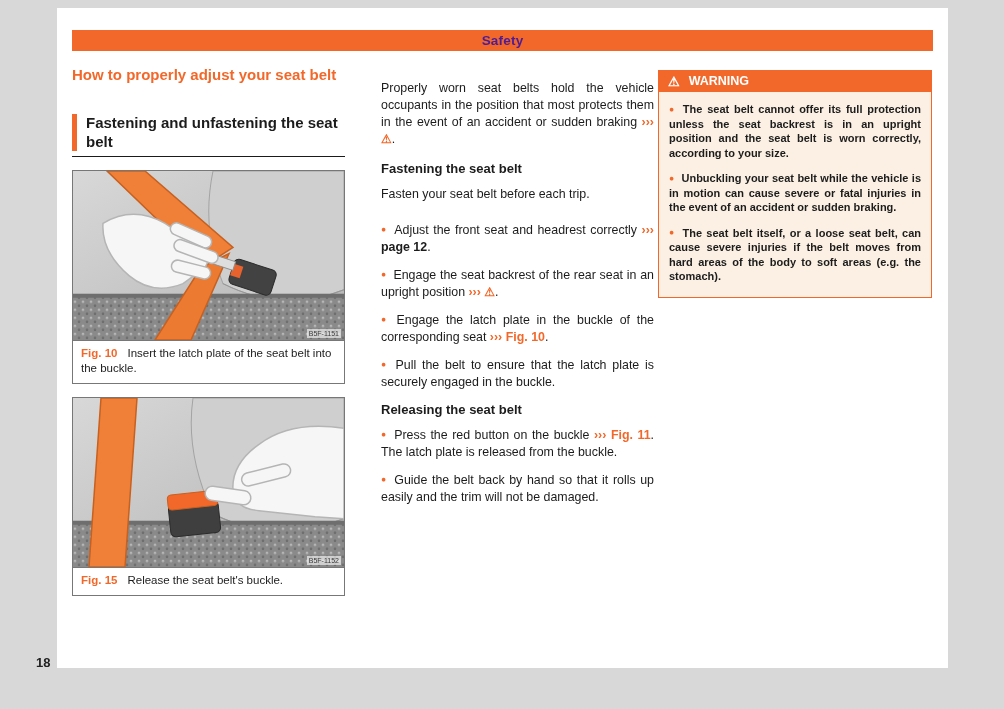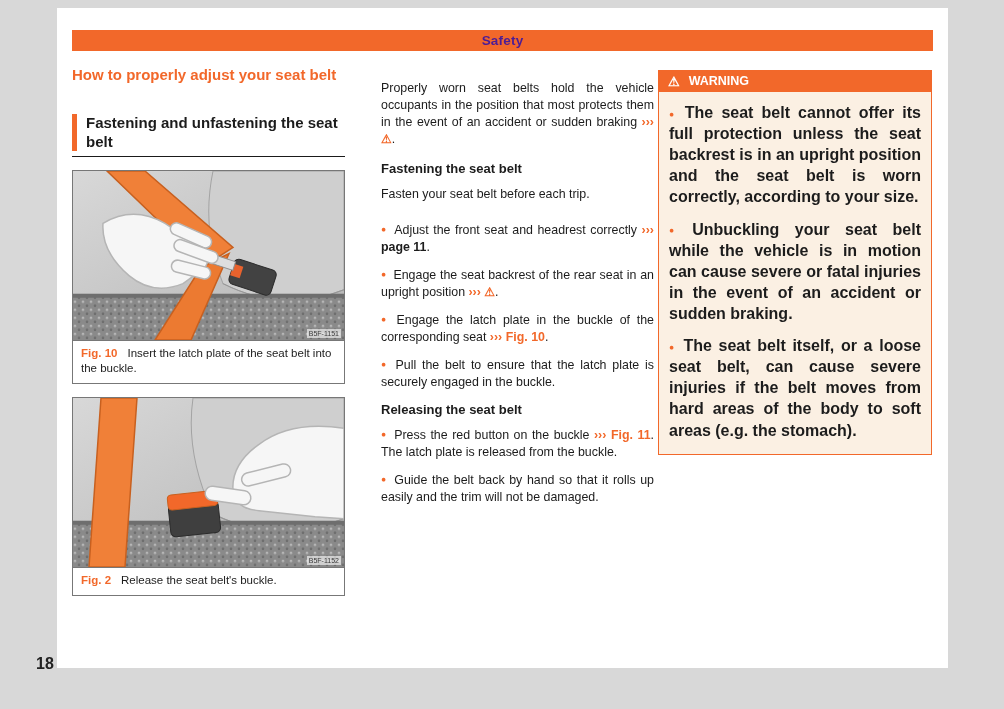--- a/index.html
+++ b/index.html
@@ -91,31 +91,31 @@
     display:flex;align-items:center;gap:9px;padding:0 10px;
     font-weight:bold;font-size:12.5px;
   }
   .warnicon{font-size:13px;line-height:1;}
   .warnbody{
     border:1px solid var(--accent);border-top:none;
     background:var(--warn-bg);
     padding:10px 10px 2px 10px;
   }
   .warn-item{
-    font-weight:bold;font-size:16px;line-height:1.32;
+    font-weight:bold;font-size:11px;line-height:1.32;
     margin:0 0 11px 0;text-align:justify;
   }
   .warn-item::before{
     content:"\25CF";color:var(--accent);font-size:8.5px;
     margin-right:7px;position:relative;top:-1.5px;
   }
 
   .pagenum{
     position:absolute;left:36px;top:655px;
-    font-size:16px;font-weight:bold;color:#222;
+    font-size:13px;font-weight:bold;color:#222;
   }
 </style>
 </head>
 <body>
 
 <div class="page">
 
   <div class="band">
     <span>Safety</span>
   </div>
@@ -192,31 +192,31 @@
           </g>
           <g fill="#f6f6f6" stroke="#b5b5b5" stroke-width="1.5">
             <path d="M271 30 Q218 22 186 46 Q158 66 160 92 Q162 110 186 112 L242 118 L271 120 Z"></path>
             <rect x="132" y="90" width="46" height="14" rx="7" transform="rotate(8 155 97)"></rect>
             <rect x="168" y="70" width="50" height="13" rx="6.5" transform="rotate(-14 193 76)"></rect>
           </g>
         </svg>
         <span class="fig-code">B5F-1152</span>
       </div>
       <figcaption class="fig-cap">
-        <span class="fig-label">Fig. 2</span><span>Release the seat belt's buckle.</span>
+        <span class="fig-label">Fig. 15</span><span>Release the seat belt's buckle.</span>
       </figcaption>
     </figure>
   </div>
 
   <div class="col col-mid">
     <p class="body"><span>Properly worn seat belts hold the vehicle occupants in the position that most protects them in the event of an accident or sudden braking </span><span class="r">›››</span><span> </span><span class="w">⚠</span><span>.</span></p>
 
     <h3 class="subhead">Fastening the seat belt</h3>
     <p class="body lead-gap"><span>Fasten your seat belt before each trip.</span></p>
-    <p class="bullet"><span>Adjust the front seat and headrest correctly </span><span class="r">›››</span><span> </span><span class="b">page 11</span><span>.</span></p>
+    <p class="bullet"><span>Adjust the front seat and headrest correctly </span><span class="r">›››</span><span> </span><span class="b">page 12</span><span>.</span></p>
     <p class="bullet"><span>Engage the seat backrest of the rear seat in an upright position </span><span class="r">›››</span><span> </span><span class="w">⚠</span><span>.</span></p>
     <p class="bullet"><span>Engage the latch plate in the buckle of the corresponding seat </span><span class="r">››› Fig. 10</span><span>.</span></p>
     <p class="bullet"><span>Pull the belt to ensure that the latch plate is securely engaged in the buckle.</span></p>
 
     <h3 class="subhead">Releasing the seat belt</h3>
     <p class="bullet"><span>Press the red button on the buckle </span><span class="r">››› Fig. 11</span><span>. The latch plate is released from the buckle.</span></p>
     <p class="bullet"><span>Guide the belt back by hand so that it rolls up easily and the trim will not be damaged.</span></p>
   </div>
 
   <aside class="col col-right">

